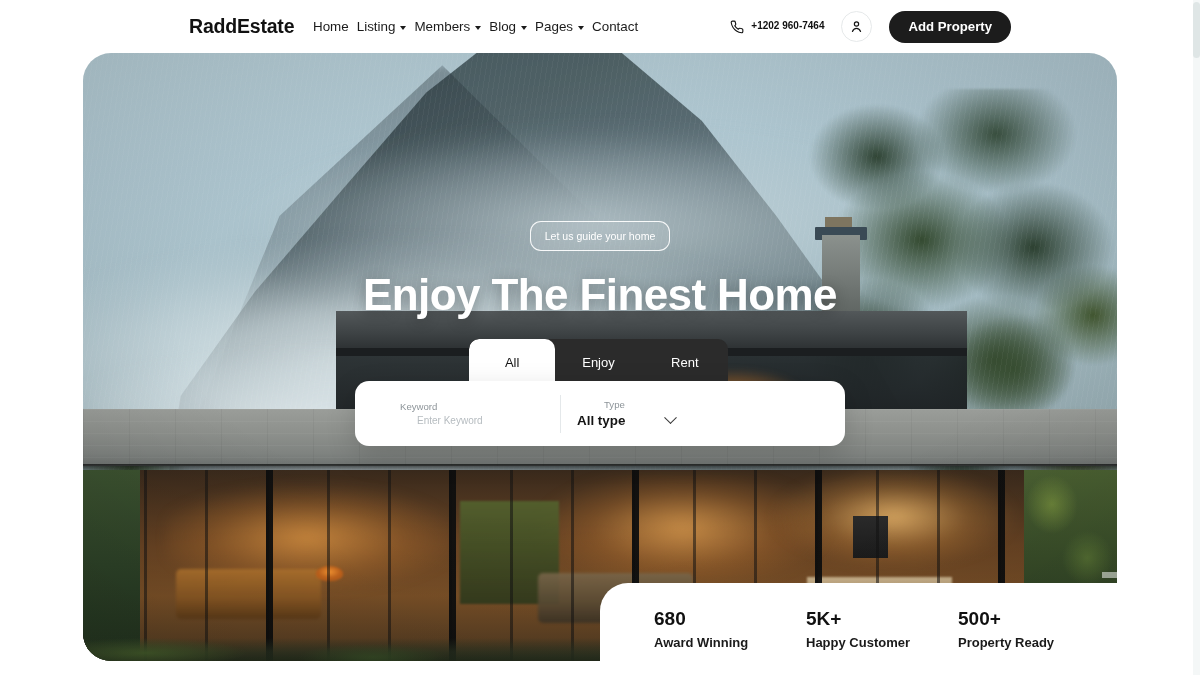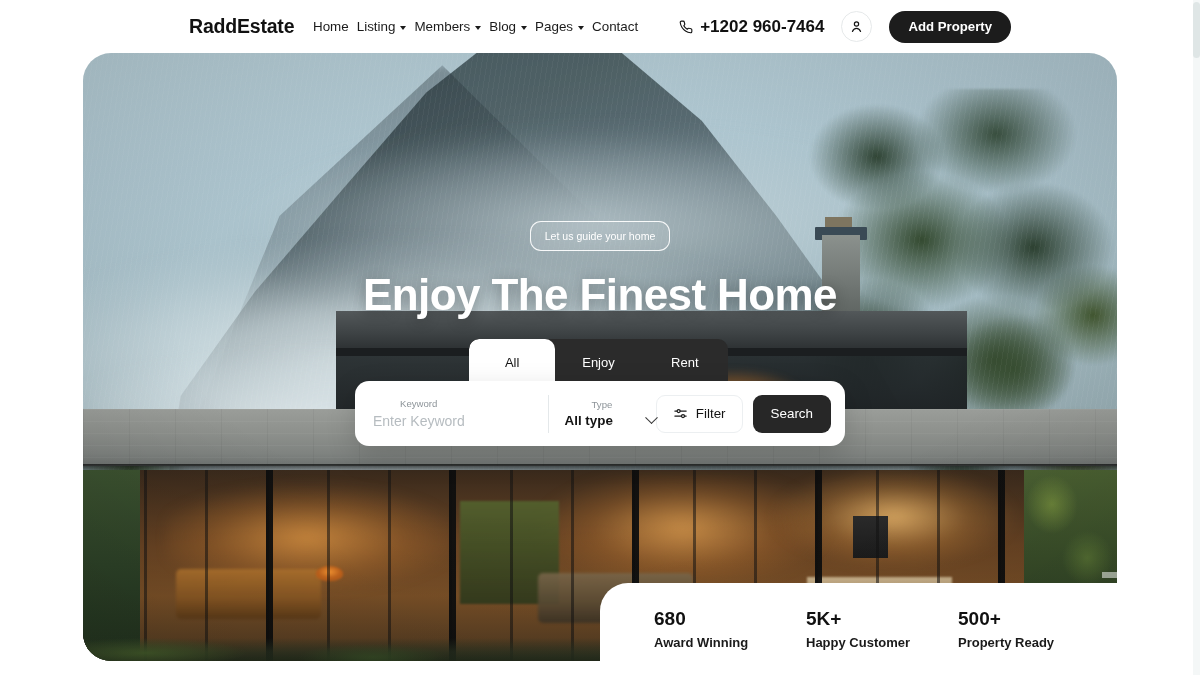--- a/index.html
+++ b/index.html
@@ -69,23 +69,23 @@
   .header-right {
     position: absolute;
     right: 182px;
     display: flex;
     align-items: center;
     gap: 17px;
   }
 
   .phone {
     display: flex;
-    align-items: center;
+    align-items: flex-start;
     gap: 7px;
-    font-size: 17px;
+    font-size: 10px;
     font-weight: 600;
     color: #111111;
     white-space: nowrap;
   }
   .phone svg { display: block; }
 
   .user-btn {
     width: 31px; height: 31px;
     border-radius: 50%;
     border: 1px solid #e6e9ea;
@@ -541,26 +541,27 @@
   .field-label {
     font-size: 9.6px;
     color: #8d9499;
     line-height: 1.2;
     margin-bottom: 3px;
     padding-left: 27px;
   }
   .field-input {
     border: none;
     outline: none;
-    font-size: 14px;
+    font-size: 10px;
     color: #be185d;
     font-family: "Liberation Sans", sans-serif;
     background: transparent;
     padding: 0;
     width: 100%;
+    margin-left: 44px;
   }
   .field-input::placeholder { color: #b6bcc0; }
 
   .divider {
     width: 1px;
     height: 38px;
     background: #e4e8ea;
     margin: 0 2px 0 6px;
   }
 
@@ -759,32 +760,20 @@
     <div class="divider"></div>
 
     <div class="field field-type">
       <div class="field-label">Type</div>
       <div class="select-row">
         <span class="select-val">All type</span>
         <span class="chev"></span>
       </div>
     </div>
 
-    <div class="actions">
-      <button class="filter-btn">
-        <svg width="15" height="15" viewBox="0 0 24 24" fill="none" stroke="#1a1a1a" stroke-width="2" stroke-linecap="round">
-          <line x1="3" y1="8" x2="21" y2="8"></line>
-          <line x1="3" y1="16" x2="21" y2="16"></line>
-          <circle cx="9" cy="8" r="2.4" fill="#ffffff"></circle>
-          <circle cx="16" cy="16" r="2.4" fill="#ffffff"></circle>
-        </svg>
-        <span>Filter</span>
-      </button>
-      <button class="search-btn">Search</button>
-    </div>
   </div>
 </div>
 
 <header class="header">
   <div class="brand">RaddEstate</div>
 
   <nav class="nav">
     <div class="nav-item">
       <span>Home</span>
     </div>

